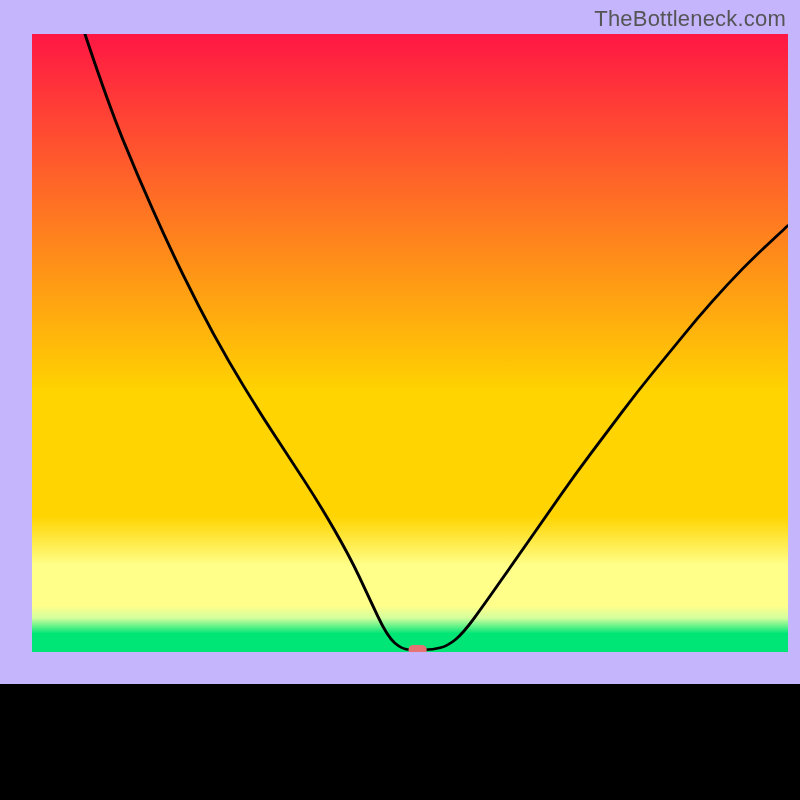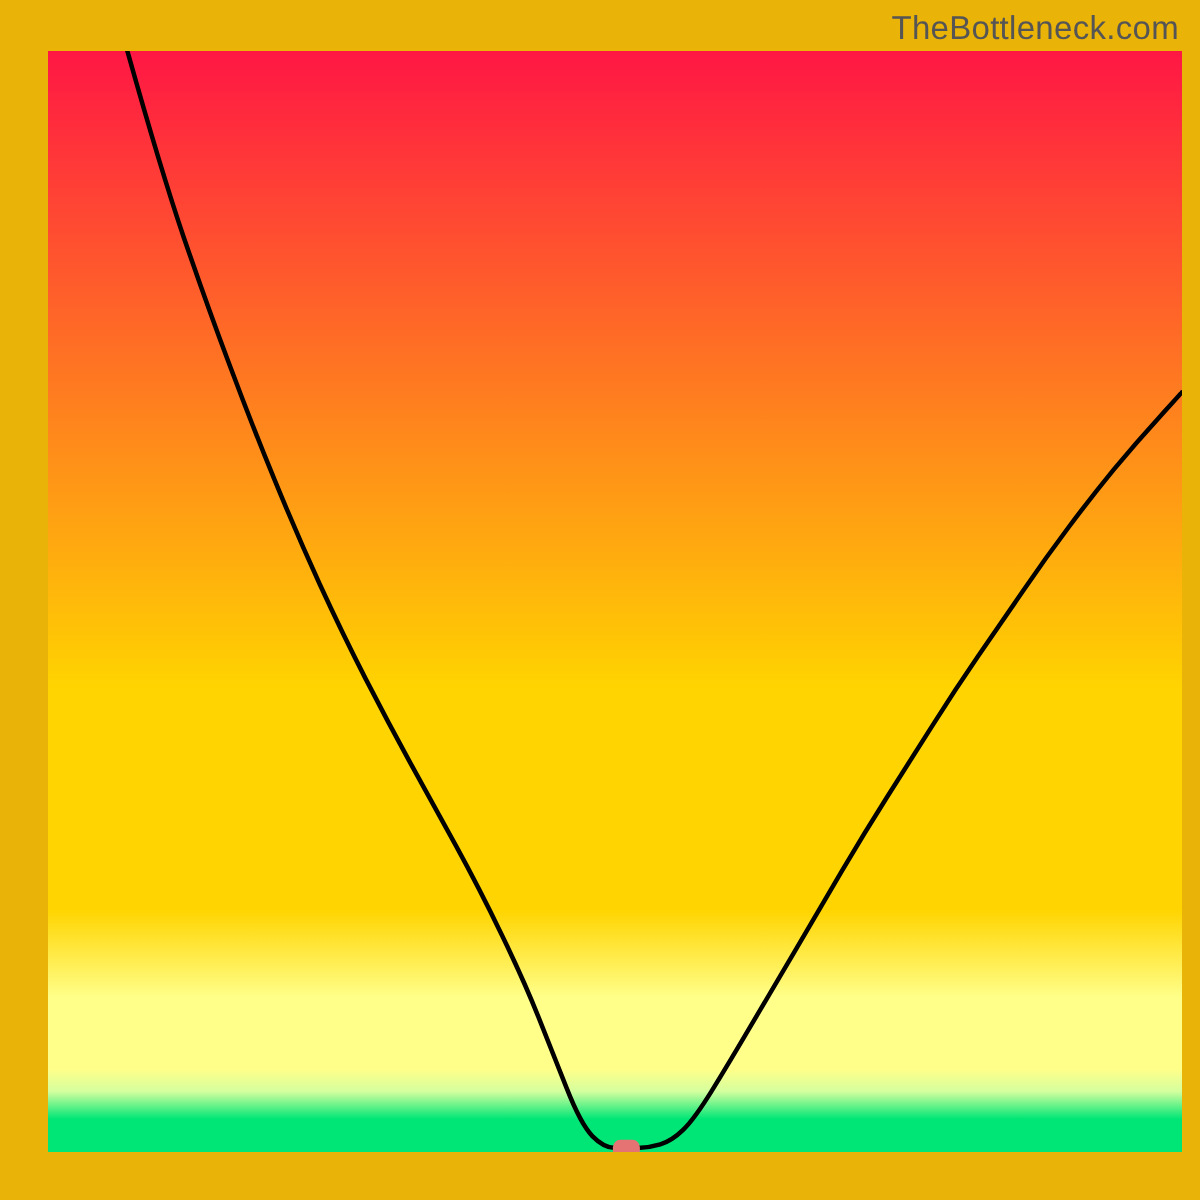--- a/index.html
+++ b/index.html
@@ -7,22 +7,22 @@
     padding: 0;
     width: 800px;
     height: 800px;
     background: #000;
     font-family: Arial, Helvetica, sans-serif;
     overflow: hidden;
   }
   .outer {
     position: relative;
     width: 800px;
-    height: 800px;
-    background: #eab308;
+    height: 684px;
+    background: #c4b5fd;
     text-align: center;
   }
   .watermark {
     position: absolute;
     top: 6px;
     right: 14px;
     color: #555;
     font-size: 22px;
     font-weight: 500;
     letter-spacing: 0.2px;

